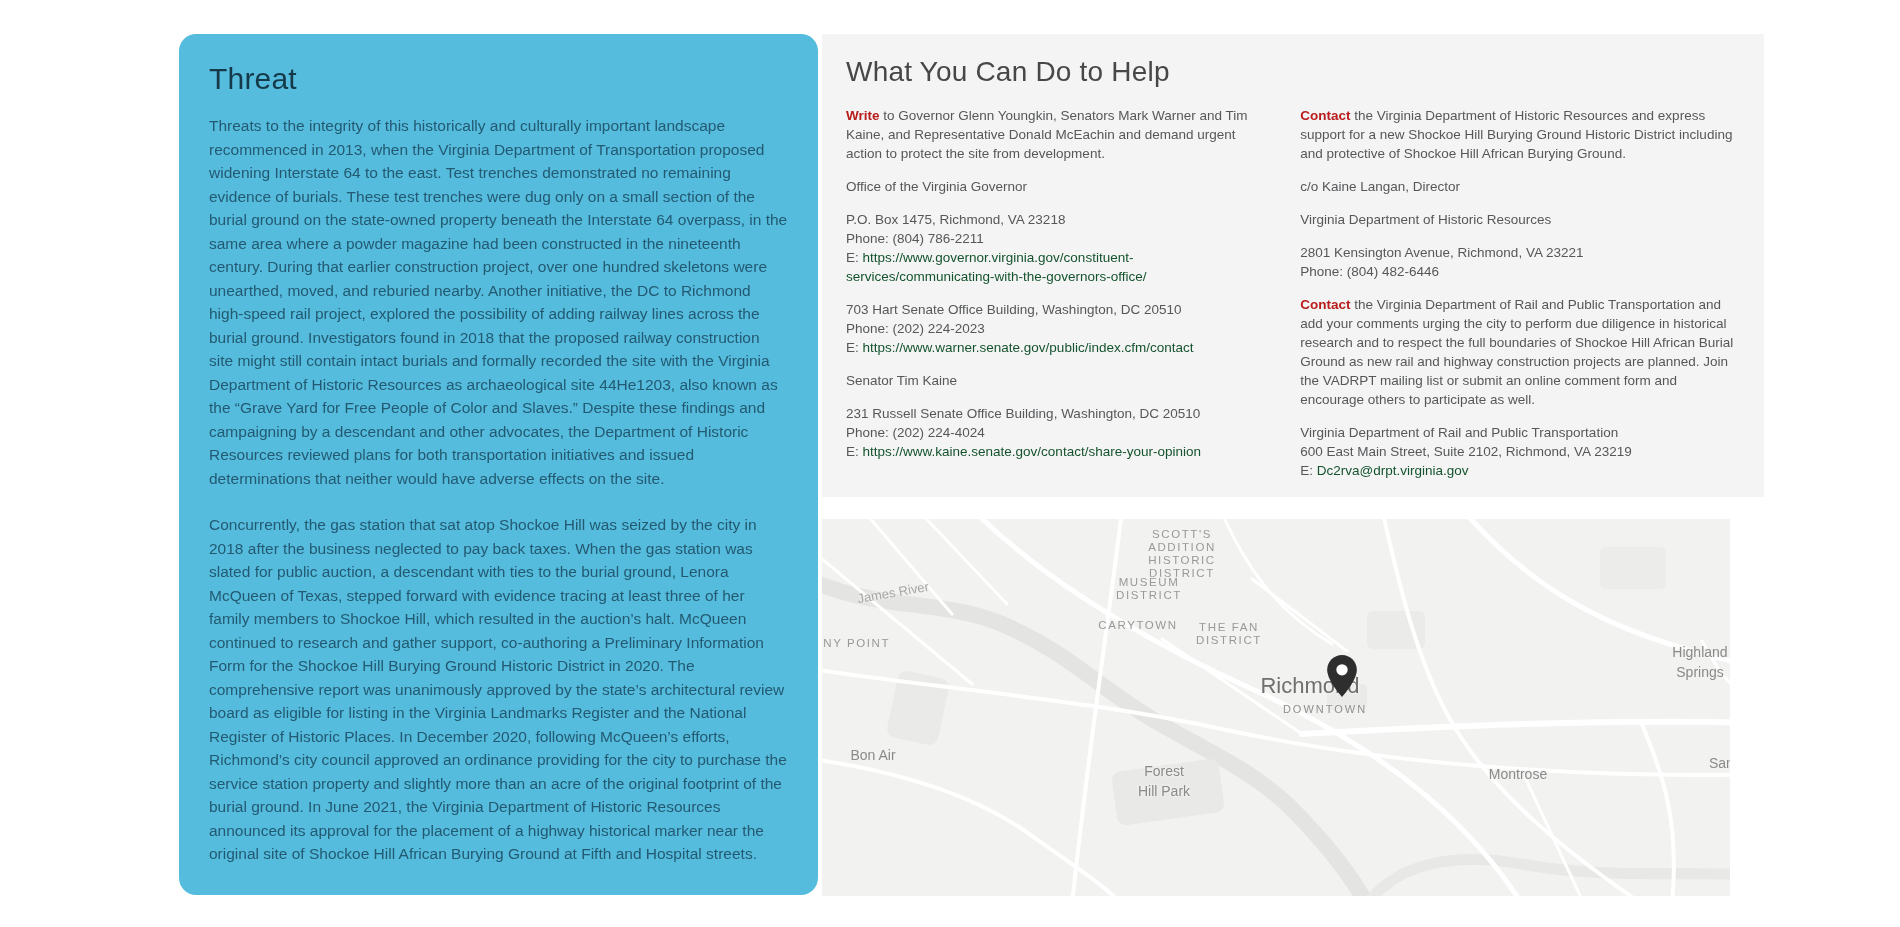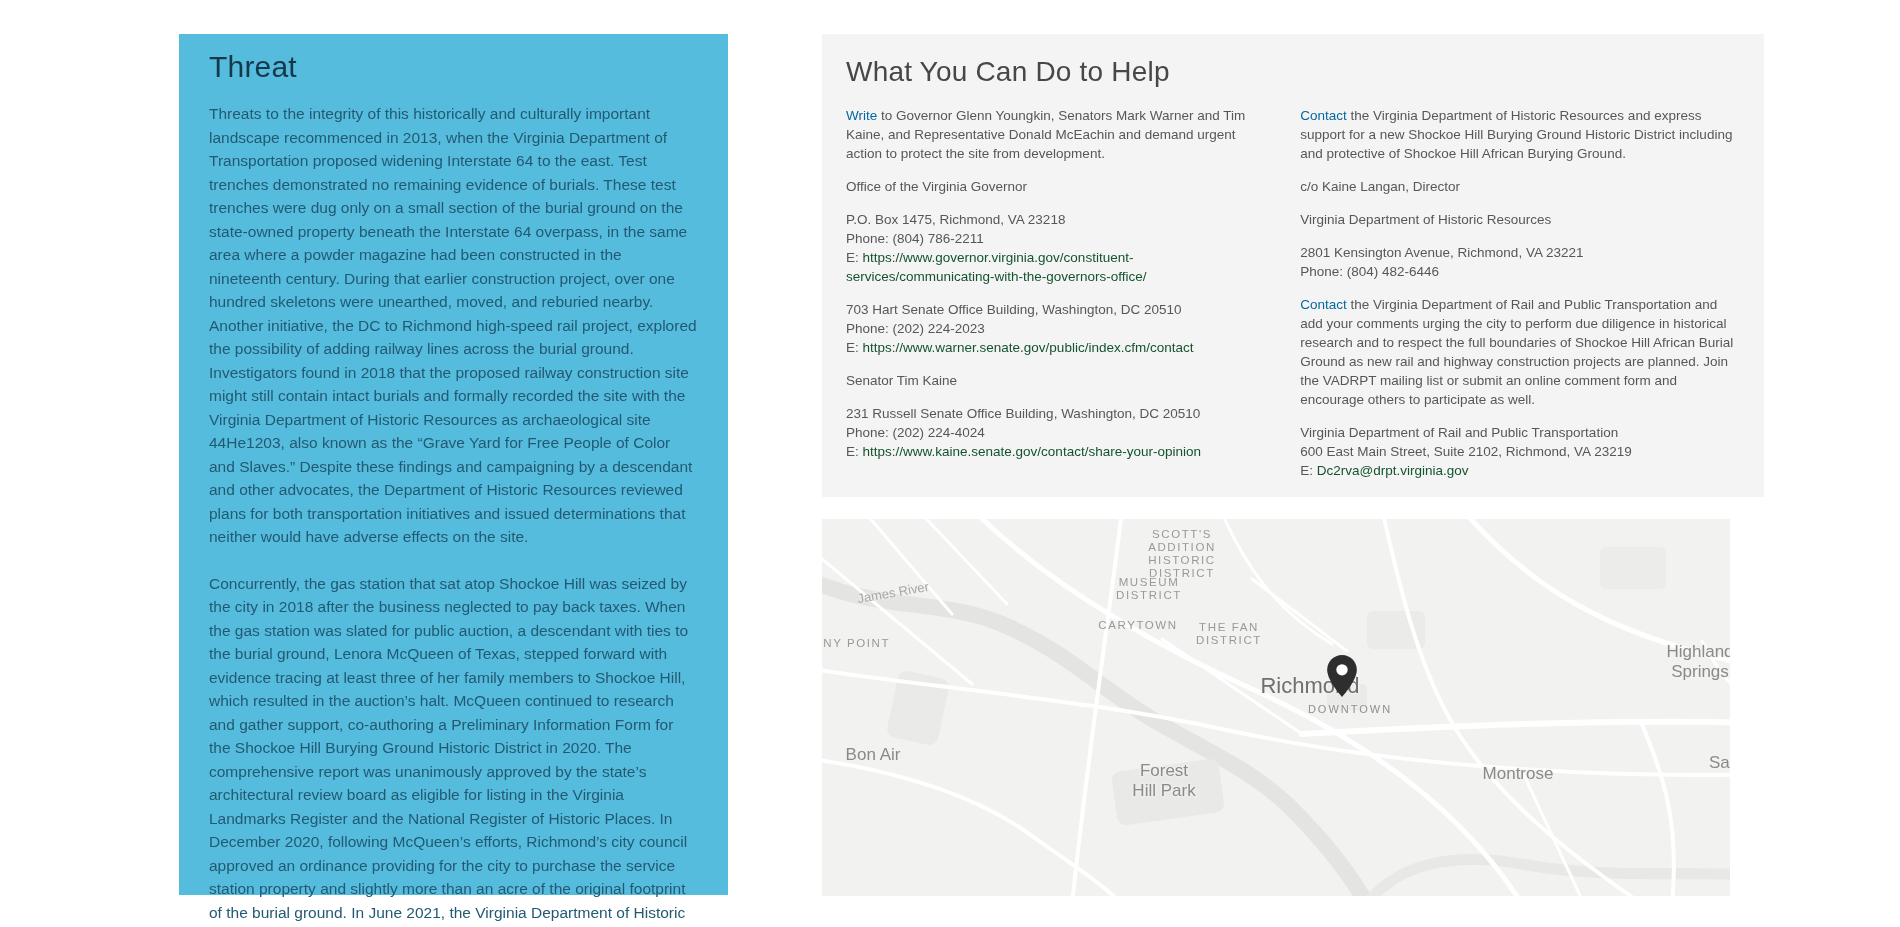--- a/index.html
+++ b/index.html
@@ -1,21 +1,21 @@
 <!DOCTYPE html>
 <html><head>
 <meta charset="utf-8">
 <style>
   html,body{margin:0;padding:0;background:#ffffff;}
   body{width:1900px;height:927px;position:relative;font-family:"Liberation Sans",sans-serif;overflow:hidden;}
 
   
   .threat-panel{
-    position:absolute;left:179px;top:34px;width:549px;height:861px;
-    background:#55bcde;box-sizing:border-box;padding:16px 30px;
+    position:absolute;left:179px;top:34px;width:639px;height:861px;
+    background:#55bcde;box-sizing:border-box;padding:28px 30px;border-radius:17px;
   }
   .threat-panel h2{
     margin:0 0 18px 0;font-size:30px;font-weight:300;color:#16394a;letter-spacing:.2px;
   }
   .threat-panel p{
     margin:0 0 23px 0;font-size:15.5px;line-height:23.5px;color:#235a72;
   }
 
   
   .help-panel{
@@ -24,35 +24,35 @@
     color:#565759;
   }
   .help-panel h2{
     margin:0 0 18px 0;font-size:28px;font-weight:300;color:#474747;letter-spacing:.2px;
   }
   .cols{display:flex;gap:28px;}
   .col{font-size:13.5px;line-height:19px;}
   .col.left{width:440px;}
   .col.right{width:454px;}
   .col p{margin:0 0 14px 0;}
-  .lead{font-weight:normal;color:#0369a1;}
+  .lead{font-weight:bold;color:#b91c1c;}
   .link{color:#14532d;text-decoration:none;cursor:pointer;}
 
   
   .map{
     position:absolute;left:822px;top:519px;width:908px;height:377px;
     overflow:hidden;background:#f2f2f0;cursor:grab;
   }
   .map-bg{position:absolute;left:0;top:0;width:942px;height:377px;}
   .map-label{
     position:absolute;white-space:pre-line;color:#9a9a9a;
     text-shadow:0 0 3px #f2f2f0,0 0 3px #f2f2f0,0 0 3px #f2f2f0;
   }
   .district{font-size:11.5px;letter-spacing:1.6px;text-align:center;line-height:13px;color:#999;transform:translateX(-50%);}
-  .town{font-size:17px;color:#8a8a8a;text-align:center;line-height:20px;transform:translateX(-50%);}
+  .town{font-size:14px;color:#8a8a8a;text-align:center;line-height:20px;transform:translateX(-50%);}
   .town.edge{transform:none;}
   .city{font-size:22px;color:#6f6f6f;transform:translateX(-50%);}
   .subarea{font-size:11px;letter-spacing:2px;color:#8f8f8f;transform:translateX(-50%);}
   .water{font-size:13px;color:#a6a6a6;transform:rotate(-10deg);}
   .pin{position:absolute;left:505px;top:136px;}
 </style>
 </head>
 <body>
 
 <div class="page">
@@ -156,21 +156,21 @@
 HISTORIC
 DISTRICT</div>
     <div class="map-label district" style="left:327px;top:57px;">MUSEUM
 DISTRICT</div>
     <div class="map-label district" style="left:316px;top:100px;">CARYTOWN</div>
     <div class="map-label district" style="left:407px;top:102px;">THE FAN
 DISTRICT</div>
     <div class="map-label water" style="left:35px;top:66px;">James River</div>
     <div class="map-label district" style="left:-27px;top:118px;transform:none;">STONY POINT</div>
     <div class="map-label city" style="left:488px;top:154px;">Richmond</div>
-    <div class="map-label subarea" style="left:528px;top:184px;">DOWNTOWN</div>
+    <div class="map-label subarea" style="left:503px;top:184px;">DOWNTOWN</div>
     <div class="map-label town" style="left:51px;top:226px;">Bon Air</div>
     <div class="map-label town" style="left:342px;top:242px;">Forest
 Hill Park</div>
     <div class="map-label town" style="left:696px;top:245px;">Montrose</div>
     <div class="map-label town" style="left:878px;top:123px;">Highland
 Springs</div>
     <div class="map-label town edge" style="left:887px;top:234px;">Sandston</div>
 
     <svg class="pin" width="30" height="42" viewBox="0 0 24 34">
       <path d="M12 0C5.4 0 0 5.4 0 12c0 9 12 22 12 22s12-13 12-22C24 5.4 18.6 0 12 0z" fill="#2e2e2e"></path>

